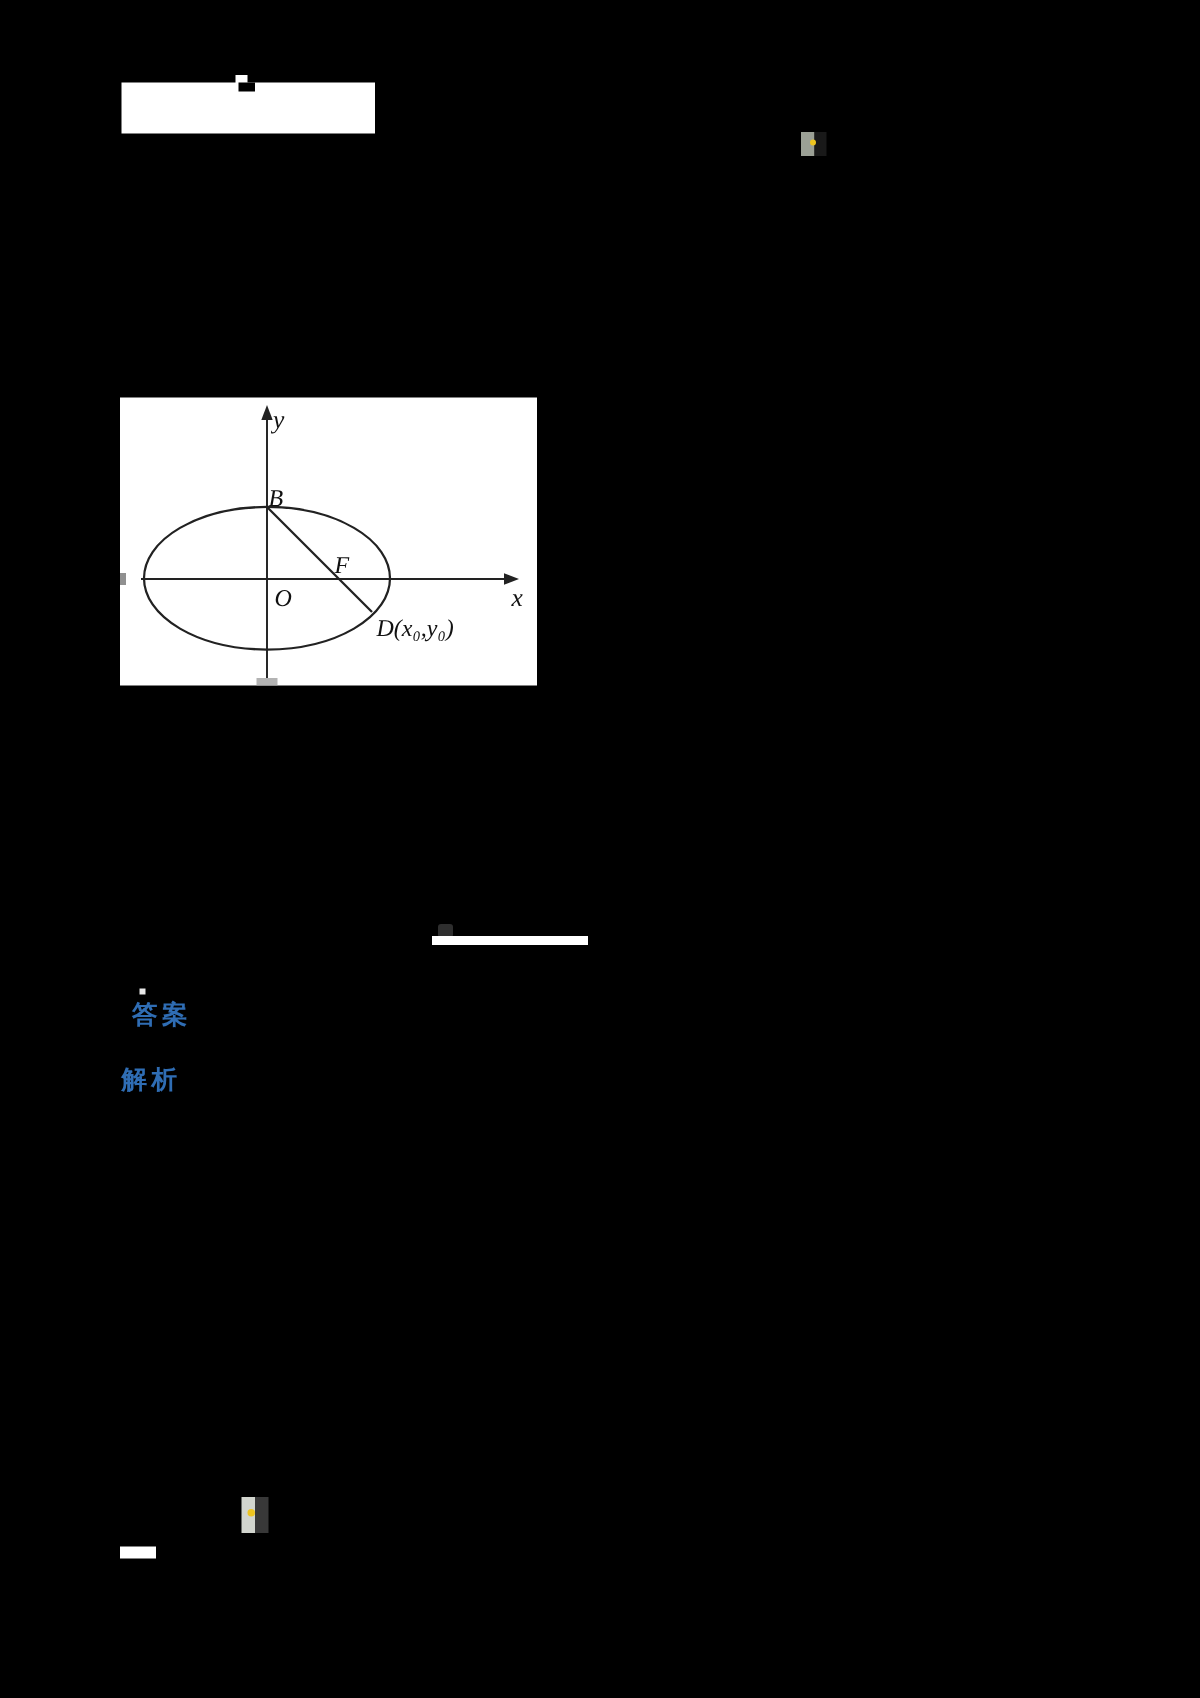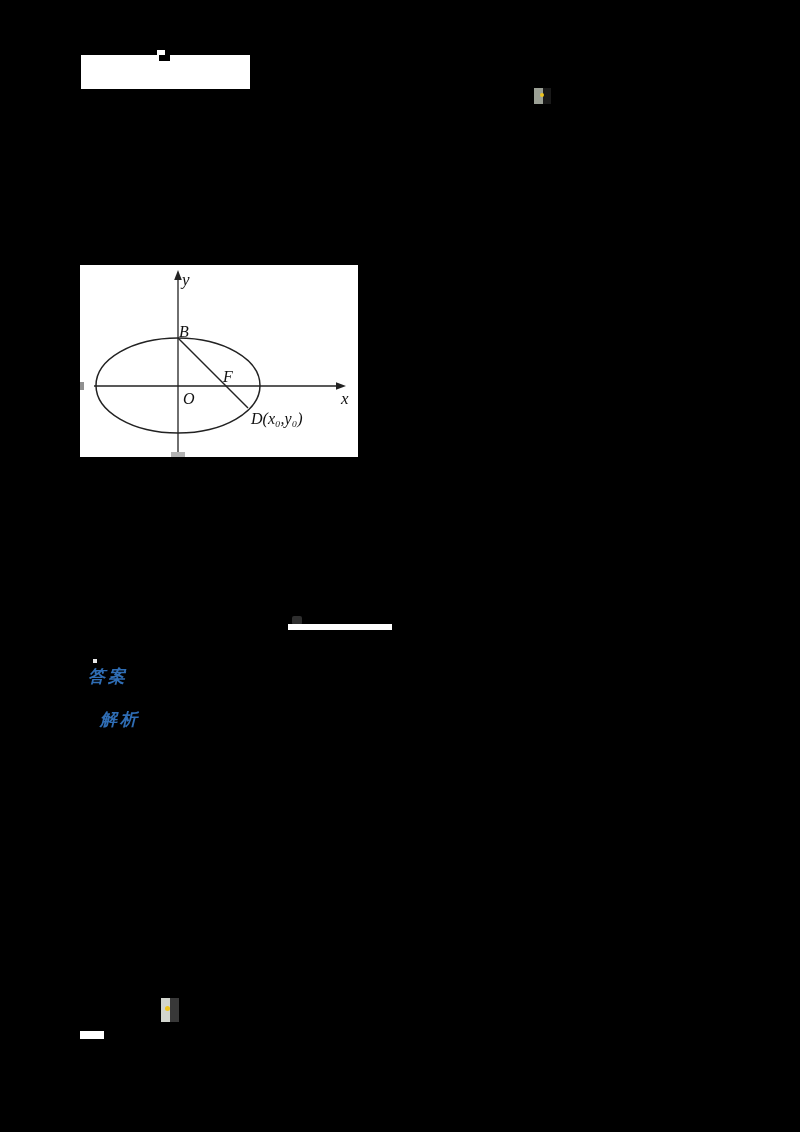--- a/index.html
+++ b/index.html
@@ -40,24 +40,23 @@
   
   .fraction-bar { left: 288px; top: 624px; width: 104px; height: 6px; background: #ffffff; }
   .formula-remnant { left: 292px; top: 616px; width: 10px; height: 9px; background: #2e2e2e; border-radius: 2px; }
 
   
   .badge {
     height: 17px; line-height: 17px;
     font-family: "Liberation Sans", sans-serif;
     font-weight: bold; font-size: 17px; letter-spacing: 3px;
     white-space: nowrap;
-    font-style: italic;
   }
   .badge-1 { left: 88px; top: 668px; }
-  .badge-2 { left: 100px; top: 711px; }
+  .badge-2 { left: 81px; top: 711px; }
   .badge-speck { left: 93px; top: 659px; width: 4px; height: 4px; background: #e8e8e8; }
 
   
   .footer-bar { left: 80px; top: 1031px; width: 24px; height: 8px; background: #ffffff; }
 </style>
 </head>
 <body>
 
 <div class="page">
 

